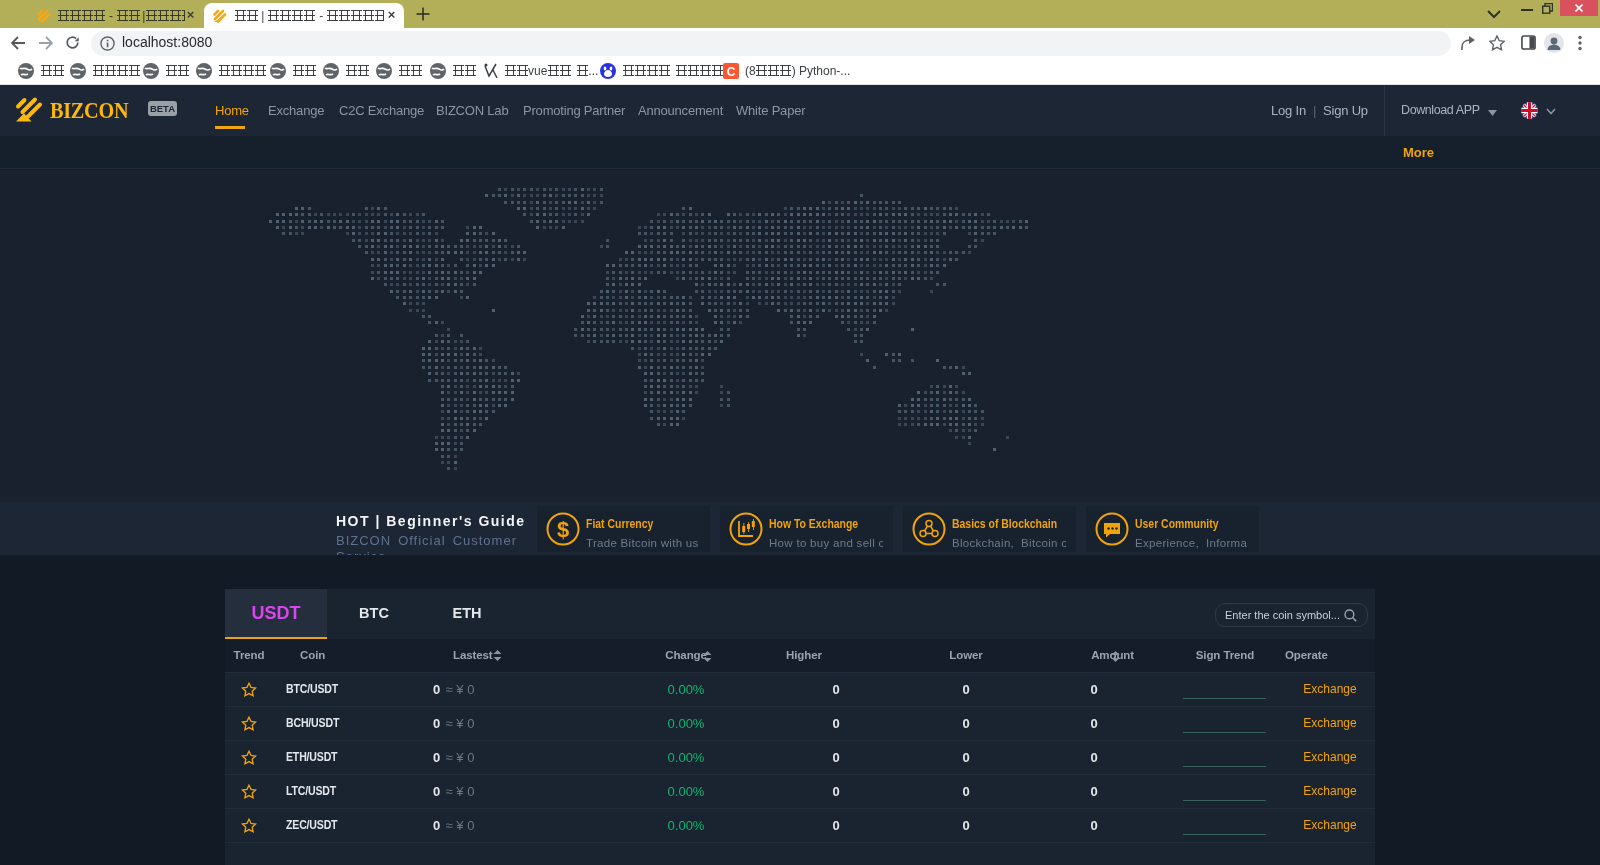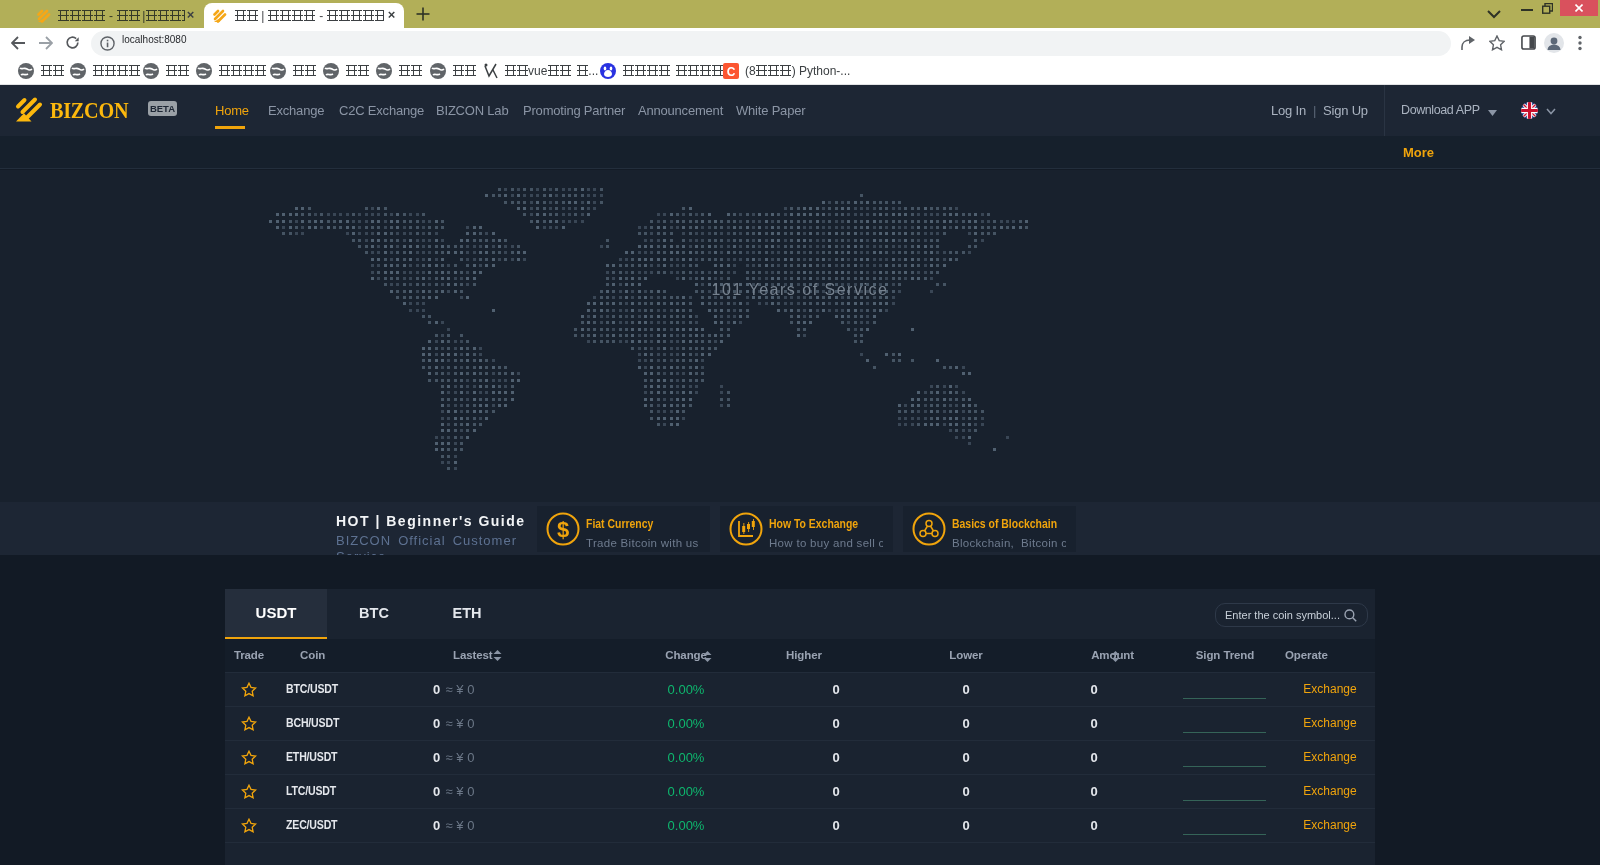--- a/index.html
+++ b/index.html
@@ -39,21 +39,21 @@
 #guide{position:absolute;left:0;top:502px;width:1600px;height:53px;background:#1d2634;overflow:hidden}
 #hot1{position:absolute;left:336px;top:11px;width:182px;color:#f2f4f6;font-size:14px;font-weight:bold;letter-spacing:1.5px;white-space:nowrap}
 #hot2{position:absolute;left:336px;top:31px;width:181px;color:#5d7191;font-size:13px;letter-spacing:1px;text-align:justify;line-height:16px}
 .gcard{position:absolute;top:4px;width:173px;height:46px;background:#18212e}
 .gico{position:absolute;left:9px;top:6px;width:34px;height:34px}
 .gt1{position:absolute;left:49px;top:11px;font-size:12px;font-weight:bold;color:#f0a40c;white-space:nowrap;transform:scaleX(0.87);transform-origin:0 0}
 .gt2{position:absolute;left:49px;top:31px;font-size:11.5px;color:#6e7b8e;letter-spacing:0.3px;white-space:nowrap;width:114px;overflow:hidden}
 #market{position:absolute;left:0;top:555px;width:1600px;height:310px;background:#121a25}
 #tbox{position:absolute;left:225px;top:34px;width:1150px;height:276px;background:#1a2330}
 #tabrow{position:absolute;left:0;top:0;width:1150px;height:50px;background:#1a2330}
-#atab{position:absolute;left:0;top:0;width:102px;height:50px;background:#252e3c;border-bottom:2px solid #f0a40c;color:#ffffff;font-size:15px;font-weight:bold;text-align:center;line-height:48px}
+#atab{position:absolute;left:0;top:0;width:102px;height:50px;background:#252e3c;border-bottom:2px solid #f0a40c;color:#d946ef;font-size:18px;font-weight:bold;text-align:center;line-height:48px}
 .tabn{position:absolute;top:0;width:102px;height:50px;color:#e4e7ec;font-size:14.5px;font-weight:bold;text-align:center;line-height:48px}
 #search{position:absolute;left:990px;top:14px;width:153px;height:24px;border:1px solid #2e3949;border-radius:10px;color:#c9d1da;font-size:11px;line-height:22px}
 #thead{position:absolute;left:0;top:50px;width:1150px;height:33px;background:#141d29;color:#9aa3b2;font-size:11.5px;font-weight:bold;letter-spacing:-0.1px;line-height:33px}
 .trow{position:absolute;left:0;width:1150px;height:34px;border-top:1px solid #222c3a;color:#e4e7ec;font-size:13px;line-height:33px}
 .col-star{position:absolute;left:16px;top:9px}
 .col-coin{position:absolute;left:61px;font-weight:bold;font-size:12px;letter-spacing:-0.2px;display:inline-block;transform:scaleX(0.88);transform-origin:0 0}
 .col-last{position:absolute;left:208px;font-weight:bold}
 .col-approx{position:absolute;left:217px;color:#6b7787;font-weight:normal}
 .col-chg{position:absolute;left:411px;width:100px;text-align:center;color:#0eb76e}
 .col-hi{position:absolute;left:561px;width:100px;text-align:center;font-weight:bold}
@@ -126,21 +126,21 @@
   <svg class="abs" style="left:65px;top:7px" width="15" height="15" viewBox="0 0 16 16">
         <path d="M13.7 8A5.7 5.7 0 1 1 11.9 3.85" fill="none" stroke="#55585c" stroke-width="1.8"></path>
         <path d="M14.6 2.5v4.2h-4.2z" fill="#55585c"></path>
       </svg>
   <div id="omni"></div>
   <svg class="abs" style="left:100px;top:8px" width="15" height="15" viewBox="0 0 16 16">
         <circle cx="8" cy="8" r="7" fill="none" stroke="#5f6368" stroke-width="1.5"></circle>
         <rect x="7.2" y="7" width="1.7" height="5" fill="#5f6368"></rect>
         <rect x="7.2" y="4" width="1.7" height="1.7" fill="#5f6368"></rect>
       </svg>
-  <div class="abs" style="left:122px;top:6px;font-size:10px;color:#27292d">localhost:8080</div>
+  <div class="abs" style="left:122px;top:6px;font-size:14px;color:#27292d">localhost:8080</div>
   <svg class="abs" style="left:1461px;top:8px" width="16" height="15" viewBox="0 0 16 15">
         <path d="M1 14v-3c0-4 3-7 8-7" fill="none" stroke="#5f6368" stroke-width="1.6"></path>
         <path d="M8 0l6 4-6 4z" fill="#5f6368"></path>
         <path d="M5 1h9v13" fill="none" stroke="#5f6368" stroke-width="0"></path>
       </svg>
   <svg class="abs" style="left:1489px;top:7px" width="16" height="16" viewBox="0 0 16 16">
         <path d="M8 1l2.2 4.6 5 .7-3.6 3.5.9 5L8 12.4l-4.5 2.4.9-5L.8 6.3l5-.7z" fill="none" stroke="#5f6368" stroke-width="1.4"></path>
       </svg>
   <svg class="abs" style="left:1521px;top:7px" width="15" height="15" viewBox="0 0 16 16">
         <rect x="1" y="1" width="14" height="14" rx="2" fill="none" stroke="#45484c" stroke-width="1.7"></rect>
@@ -257,21 +257,20 @@
 <div id="morebar">
   <div class="abs" style="left:1403px;top:9px;font-size:13px;font-weight:bold;color:#f0a40c">More</div>
 </div>
 
 <div id="hero">
   <svg class="abs" style="left:0;top:-170px" width="1600" height="865" viewBox="0 0 1600 865">
         <path fill="#7d92a6" opacity="0.33" d="M504 188h3v3h-3zM517 188h3v3h-3zM536 188h3v3h-3zM549 188h3v3h-3zM562 188h3v3h-3zM568 188h3v3h-3zM587 188h3v3h-3zM593 188h3v3h-3zM511 194h3v3h-3zM523 194h3v3h-3zM530 194h3v3h-3zM536 194h3v3h-3zM555 194h3v3h-3zM587 194h3v3h-3zM593 194h3v3h-3zM600 194h3v3h-3zM530 201h3v3h-3zM549 201h3v3h-3zM581 201h3v3h-3zM593 201h3v3h-3zM828 201h3v3h-3zM841 201h3v3h-3zM371 207h3v3h-3zM530 207h3v3h-3zM549 207h3v3h-3zM562 207h3v3h-3zM568 207h3v3h-3zM574 207h3v3h-3zM587 207h3v3h-3zM593 207h3v3h-3zM784 207h3v3h-3zM822 207h3v3h-3zM854 207h3v3h-3zM860 207h3v3h-3zM866 207h3v3h-3zM873 207h3v3h-3zM892 207h3v3h-3zM898 207h3v3h-3zM955 207h3v3h-3zM314 213h3v3h-3zM327 213h3v3h-3zM333 213h3v3h-3zM339 213h3v3h-3zM346 213h3v3h-3zM358 213h3v3h-3zM365 213h3v3h-3zM371 213h3v3h-3zM377 213h3v3h-3zM390 213h3v3h-3zM409 213h3v3h-3zM416 213h3v3h-3zM530 213h3v3h-3zM562 213h3v3h-3zM568 213h3v3h-3zM581 213h3v3h-3zM657 213h3v3h-3zM663 213h3v3h-3zM682 213h3v3h-3zM695 213h3v3h-3zM739 213h3v3h-3zM752 213h3v3h-3zM784 213h3v3h-3zM828 213h3v3h-3zM847 213h3v3h-3zM854 213h3v3h-3zM860 213h3v3h-3zM866 213h3v3h-3zM917 213h3v3h-3zM924 213h3v3h-3zM930 213h3v3h-3zM936 213h3v3h-3zM981 213h3v3h-3zM295 220h3v3h-3zM352 220h3v3h-3zM358 220h3v3h-3zM365 220h3v3h-3zM384 220h3v3h-3zM422 220h3v3h-3zM428 220h3v3h-3zM562 220h3v3h-3zM568 220h3v3h-3zM574 220h3v3h-3zM581 220h3v3h-3zM657 220h3v3h-3zM670 220h3v3h-3zM739 220h3v3h-3zM752 220h3v3h-3zM758 220h3v3h-3zM771 220h3v3h-3zM822 220h3v3h-3zM835 220h3v3h-3zM841 220h3v3h-3zM955 220h3v3h-3zM981 220h3v3h-3zM987 220h3v3h-3zM1000 220h3v3h-3zM1006 220h3v3h-3zM1012 220h3v3h-3zM282 226h3v3h-3zM301 226h3v3h-3zM320 226h3v3h-3zM358 226h3v3h-3zM384 226h3v3h-3zM403 226h3v3h-3zM422 226h3v3h-3zM466 226h3v3h-3zM543 226h3v3h-3zM549 226h3v3h-3zM555 226h3v3h-3zM638 226h3v3h-3zM644 226h3v3h-3zM670 226h3v3h-3zM676 226h3v3h-3zM701 226h3v3h-3zM708 226h3v3h-3zM727 226h3v3h-3zM752 226h3v3h-3zM765 226h3v3h-3zM803 226h3v3h-3zM809 226h3v3h-3zM822 226h3v3h-3zM828 226h3v3h-3zM835 226h3v3h-3zM841 226h3v3h-3zM847 226h3v3h-3zM873 226h3v3h-3zM885 226h3v3h-3zM898 226h3v3h-3zM904 226h3v3h-3zM911 226h3v3h-3zM930 226h3v3h-3zM949 226h3v3h-3zM295 232h3v3h-3zM301 232h3v3h-3zM346 232h3v3h-3zM358 232h3v3h-3zM365 232h3v3h-3zM371 232h3v3h-3zM396 232h3v3h-3zM403 232h3v3h-3zM409 232h3v3h-3zM422 232h3v3h-3zM435 232h3v3h-3zM485 232h3v3h-3zM650 232h3v3h-3zM682 232h3v3h-3zM695 232h3v3h-3zM701 232h3v3h-3zM708 232h3v3h-3zM720 232h3v3h-3zM727 232h3v3h-3zM739 232h3v3h-3zM803 232h3v3h-3zM822 232h3v3h-3zM860 232h3v3h-3zM924 232h3v3h-3zM930 232h3v3h-3zM936 232h3v3h-3zM968 232h3v3h-3zM365 239h3v3h-3zM403 239h3v3h-3zM416 239h3v3h-3zM422 239h3v3h-3zM428 239h3v3h-3zM441 239h3v3h-3zM644 239h3v3h-3zM650 239h3v3h-3zM657 239h3v3h-3zM689 239h3v3h-3zM695 239h3v3h-3zM701 239h3v3h-3zM727 239h3v3h-3zM752 239h3v3h-3zM765 239h3v3h-3zM784 239h3v3h-3zM816 239h3v3h-3zM822 239h3v3h-3zM835 239h3v3h-3zM847 239h3v3h-3zM866 239h3v3h-3zM898 239h3v3h-3zM917 239h3v3h-3zM924 239h3v3h-3zM981 239h3v3h-3zM377 245h3v3h-3zM396 245h3v3h-3zM422 245h3v3h-3zM466 245h3v3h-3zM473 245h3v3h-3zM479 245h3v3h-3zM492 245h3v3h-3zM504 245h3v3h-3zM511 245h3v3h-3zM600 245h3v3h-3zM689 245h3v3h-3zM720 245h3v3h-3zM727 245h3v3h-3zM739 245h3v3h-3zM758 245h3v3h-3zM777 245h3v3h-3zM809 245h3v3h-3zM816 245h3v3h-3zM822 245h3v3h-3zM841 245h3v3h-3zM866 245h3v3h-3zM873 245h3v3h-3zM879 245h3v3h-3zM892 245h3v3h-3zM898 245h3v3h-3zM904 245h3v3h-3zM371 251h3v3h-3zM377 251h3v3h-3zM390 251h3v3h-3zM416 251h3v3h-3zM422 251h3v3h-3zM428 251h3v3h-3zM466 251h3v3h-3zM473 251h3v3h-3zM504 251h3v3h-3zM638 251h3v3h-3zM644 251h3v3h-3zM650 251h3v3h-3zM708 251h3v3h-3zM720 251h3v3h-3zM746 251h3v3h-3zM752 251h3v3h-3zM771 251h3v3h-3zM777 251h3v3h-3zM803 251h3v3h-3zM816 251h3v3h-3zM860 251h3v3h-3zM866 251h3v3h-3zM892 251h3v3h-3zM917 251h3v3h-3zM936 251h3v3h-3zM943 251h3v3h-3zM968 251h3v3h-3zM390 258h3v3h-3zM416 258h3v3h-3zM422 258h3v3h-3zM435 258h3v3h-3zM466 258h3v3h-3zM473 258h3v3h-3zM498 258h3v3h-3zM511 258h3v3h-3zM523 258h3v3h-3zM619 258h3v3h-3zM625 258h3v3h-3zM676 258h3v3h-3zM695 258h3v3h-3zM727 258h3v3h-3zM733 258h3v3h-3zM739 258h3v3h-3zM758 258h3v3h-3zM771 258h3v3h-3zM803 258h3v3h-3zM828 258h3v3h-3zM847 258h3v3h-3zM873 258h3v3h-3zM879 258h3v3h-3zM885 258h3v3h-3zM898 258h3v3h-3zM924 258h3v3h-3zM943 258h3v3h-3zM371 264h3v3h-3zM377 264h3v3h-3zM409 264h3v3h-3zM416 264h3v3h-3zM447 264h3v3h-3zM479 264h3v3h-3zM650 264h3v3h-3zM657 264h3v3h-3zM670 264h3v3h-3zM676 264h3v3h-3zM682 264h3v3h-3zM733 264h3v3h-3zM746 264h3v3h-3zM752 264h3v3h-3zM777 264h3v3h-3zM822 264h3v3h-3zM835 264h3v3h-3zM860 264h3v3h-3zM866 264h3v3h-3zM873 264h3v3h-3zM879 264h3v3h-3zM924 264h3v3h-3zM371 271h3v3h-3zM403 271h3v3h-3zM409 271h3v3h-3zM416 271h3v3h-3zM422 271h3v3h-3zM466 271h3v3h-3zM606 271h3v3h-3zM625 271h3v3h-3zM638 271h3v3h-3zM644 271h3v3h-3zM650 271h3v3h-3zM670 271h3v3h-3zM676 271h3v3h-3zM695 271h3v3h-3zM708 271h3v3h-3zM727 271h3v3h-3zM733 271h3v3h-3zM765 271h3v3h-3zM771 271h3v3h-3zM790 271h3v3h-3zM854 271h3v3h-3zM866 271h3v3h-3zM873 271h3v3h-3zM917 271h3v3h-3zM924 271h3v3h-3zM377 277h3v3h-3zM403 277h3v3h-3zM409 277h3v3h-3zM428 277h3v3h-3zM454 277h3v3h-3zM460 277h3v3h-3zM612 277h3v3h-3zM676 277h3v3h-3zM689 277h3v3h-3zM714 277h3v3h-3zM720 277h3v3h-3zM758 277h3v3h-3zM765 277h3v3h-3zM784 277h3v3h-3zM803 277h3v3h-3zM816 277h3v3h-3zM885 277h3v3h-3zM904 277h3v3h-3zM930 277h3v3h-3zM390 283h3v3h-3zM396 283h3v3h-3zM409 283h3v3h-3zM428 283h3v3h-3zM441 283h3v3h-3zM466 283h3v3h-3zM619 283h3v3h-3zM701 283h3v3h-3zM733 283h3v3h-3zM752 283h3v3h-3zM771 283h3v3h-3zM784 283h3v3h-3zM797 283h3v3h-3zM816 283h3v3h-3zM822 283h3v3h-3zM841 283h3v3h-3zM847 283h3v3h-3zM854 283h3v3h-3zM879 283h3v3h-3zM892 283h3v3h-3zM416 290h3v3h-3zM447 290h3v3h-3zM619 290h3v3h-3zM631 290h3v3h-3zM644 290h3v3h-3zM708 290h3v3h-3zM714 290h3v3h-3zM720 290h3v3h-3zM752 290h3v3h-3zM758 290h3v3h-3zM771 290h3v3h-3zM777 290h3v3h-3zM790 290h3v3h-3zM803 290h3v3h-3zM822 290h3v3h-3zM841 290h3v3h-3zM854 290h3v3h-3zM860 290h3v3h-3zM866 290h3v3h-3zM898 290h3v3h-3zM930 290h3v3h-3zM460 296h3v3h-3zM593 296h3v3h-3zM612 296h3v3h-3zM619 296h3v3h-3zM631 296h3v3h-3zM650 296h3v3h-3zM657 296h3v3h-3zM689 296h3v3h-3zM714 296h3v3h-3zM746 296h3v3h-3zM784 296h3v3h-3zM790 296h3v3h-3zM797 296h3v3h-3zM803 296h3v3h-3zM841 296h3v3h-3zM873 296h3v3h-3zM892 296h3v3h-3zM409 302h3v3h-3zM416 302h3v3h-3zM422 302h3v3h-3zM625 302h3v3h-3zM720 302h3v3h-3zM733 302h3v3h-3zM746 302h3v3h-3zM758 302h3v3h-3zM765 302h3v3h-3zM784 302h3v3h-3zM790 302h3v3h-3zM797 302h3v3h-3zM828 302h3v3h-3zM866 302h3v3h-3zM892 302h3v3h-3zM409 309h3v3h-3zM416 309h3v3h-3zM422 309h3v3h-3zM612 309h3v3h-3zM619 309h3v3h-3zM625 309h3v3h-3zM638 309h3v3h-3zM657 309h3v3h-3zM663 309h3v3h-3zM670 309h3v3h-3zM733 309h3v3h-3zM803 309h3v3h-3zM816 309h3v3h-3zM828 309h3v3h-3zM835 309h3v3h-3zM841 309h3v3h-3zM860 309h3v3h-3zM885 309h3v3h-3zM587 315h3v3h-3zM600 315h3v3h-3zM606 315h3v3h-3zM625 315h3v3h-3zM638 315h3v3h-3zM695 315h3v3h-3zM720 315h3v3h-3zM727 315h3v3h-3zM733 315h3v3h-3zM803 315h3v3h-3zM866 315h3v3h-3zM441 321h3v3h-3zM600 321h3v3h-3zM619 321h3v3h-3zM625 321h3v3h-3zM650 321h3v3h-3zM657 321h3v3h-3zM663 321h3v3h-3zM682 321h3v3h-3zM695 321h3v3h-3zM727 321h3v3h-3zM739 321h3v3h-3zM847 321h3v3h-3zM860 321h3v3h-3zM866 321h3v3h-3zM447 328h3v3h-3zM612 328h3v3h-3zM670 328h3v3h-3zM854 328h3v3h-3zM441 334h3v3h-3zM600 334h3v3h-3zM638 334h3v3h-3zM650 334h3v3h-3zM676 334h3v3h-3zM803 334h3v3h-3zM435 340h3v3h-3zM454 340h3v3h-3zM460 340h3v3h-3zM587 340h3v3h-3zM619 340h3v3h-3zM625 340h3v3h-3zM650 340h3v3h-3zM670 340h3v3h-3zM676 340h3v3h-3zM714 340h3v3h-3zM441 347h3v3h-3zM454 347h3v3h-3zM479 347h3v3h-3zM638 347h3v3h-3zM650 347h3v3h-3zM657 347h3v3h-3zM670 347h3v3h-3zM676 347h3v3h-3zM435 353h3v3h-3zM460 353h3v3h-3zM479 353h3v3h-3zM638 353h3v3h-3zM657 353h3v3h-3zM663 353h3v3h-3zM670 353h3v3h-3zM676 353h3v3h-3zM695 353h3v3h-3zM860 353h3v3h-3zM447 359h3v3h-3zM492 359h3v3h-3zM638 359h3v3h-3zM644 359h3v3h-3zM657 359h3v3h-3zM670 359h3v3h-3zM701 359h3v3h-3zM441 366h3v3h-3zM460 366h3v3h-3zM644 366h3v3h-3zM701 366h3v3h-3zM962 366h3v3h-3zM447 372h3v3h-3zM492 372h3v3h-3zM517 372h3v3h-3zM663 372h3v3h-3zM676 372h3v3h-3zM682 372h3v3h-3zM466 379h3v3h-3zM492 379h3v3h-3zM498 379h3v3h-3zM504 379h3v3h-3zM676 379h3v3h-3zM454 385h3v3h-3zM466 385h3v3h-3zM473 385h3v3h-3zM504 385h3v3h-3zM676 385h3v3h-3zM689 385h3v3h-3zM695 385h3v3h-3zM720 385h3v3h-3zM930 385h3v3h-3zM943 385h3v3h-3zM955 385h3v3h-3zM447 391h3v3h-3zM454 391h3v3h-3zM466 391h3v3h-3zM479 391h3v3h-3zM485 391h3v3h-3zM644 391h3v3h-3zM676 391h3v3h-3zM695 391h3v3h-3zM720 391h3v3h-3zM924 391h3v3h-3zM943 391h3v3h-3zM962 391h3v3h-3zM466 398h3v3h-3zM663 398h3v3h-3zM670 398h3v3h-3zM447 404h3v3h-3zM454 404h3v3h-3zM460 404h3v3h-3zM492 404h3v3h-3zM657 404h3v3h-3zM720 404h3v3h-3zM904 404h3v3h-3zM924 404h3v3h-3zM949 404h3v3h-3zM955 404h3v3h-3zM441 410h3v3h-3zM460 410h3v3h-3zM657 410h3v3h-3zM663 410h3v3h-3zM670 410h3v3h-3zM917 410h3v3h-3zM924 410h3v3h-3zM943 410h3v3h-3zM962 410h3v3h-3zM441 417h3v3h-3zM447 417h3v3h-3zM479 417h3v3h-3zM682 417h3v3h-3zM898 417h3v3h-3zM904 417h3v3h-3zM911 417h3v3h-3zM917 417h3v3h-3zM924 417h3v3h-3zM962 417h3v3h-3zM981 417h3v3h-3zM447 423h3v3h-3zM663 423h3v3h-3zM898 423h3v3h-3zM904 423h3v3h-3zM911 423h3v3h-3zM943 423h3v3h-3zM974 423h3v3h-3zM981 423h3v3h-3zM460 429h3v3h-3zM949 429h3v3h-3zM962 429h3v3h-3zM968 429h3v3h-3zM435 436h3v3h-3zM441 436h3v3h-3zM447 436h3v3h-3zM460 436h3v3h-3zM955 436h3v3h-3zM962 436h3v3h-3zM1006 436h3v3h-3zM454 442h3v3h-3zM968 442h3v3h-3zM454 455h3v3h-3zM441 461h3v3h-3zM447 461h3v3h-3zM454 467h3v3h-3z"></path>
         <path fill="#7d92a6" opacity="0.45" d="M498 188h3v3h-3zM511 188h3v3h-3zM523 188h3v3h-3zM530 188h3v3h-3zM543 188h3v3h-3zM555 188h3v3h-3zM574 188h3v3h-3zM600 188h3v3h-3zM492 194h3v3h-3zM498 194h3v3h-3zM543 194h3v3h-3zM562 194h3v3h-3zM568 194h3v3h-3zM574 194h3v3h-3zM581 194h3v3h-3zM860 194h3v3h-3zM504 201h3v3h-3zM511 201h3v3h-3zM517 201h3v3h-3zM523 201h3v3h-3zM543 201h3v3h-3zM555 201h3v3h-3zM562 201h3v3h-3zM600 201h3v3h-3zM835 201h3v3h-3zM847 201h3v3h-3zM860 201h3v3h-3zM873 201h3v3h-3zM879 201h3v3h-3zM885 201h3v3h-3zM892 201h3v3h-3zM898 201h3v3h-3zM308 207h3v3h-3zM365 207h3v3h-3zM384 207h3v3h-3zM536 207h3v3h-3zM543 207h3v3h-3zM555 207h3v3h-3zM682 207h3v3h-3zM790 207h3v3h-3zM797 207h3v3h-3zM828 207h3v3h-3zM835 207h3v3h-3zM879 207h3v3h-3zM885 207h3v3h-3zM904 207h3v3h-3zM911 207h3v3h-3zM917 207h3v3h-3zM930 207h3v3h-3zM936 207h3v3h-3zM943 207h3v3h-3zM949 207h3v3h-3zM301 213h3v3h-3zM308 213h3v3h-3zM320 213h3v3h-3zM352 213h3v3h-3zM384 213h3v3h-3zM403 213h3v3h-3zM422 213h3v3h-3zM523 213h3v3h-3zM549 213h3v3h-3zM555 213h3v3h-3zM574 213h3v3h-3zM676 213h3v3h-3zM689 213h3v3h-3zM701 213h3v3h-3zM733 213h3v3h-3zM746 213h3v3h-3zM765 213h3v3h-3zM777 213h3v3h-3zM835 213h3v3h-3zM841 213h3v3h-3zM873 213h3v3h-3zM885 213h3v3h-3zM911 213h3v3h-3zM943 213h3v3h-3zM962 213h3v3h-3zM968 213h3v3h-3zM987 213h3v3h-3zM289 220h3v3h-3zM308 220h3v3h-3zM327 220h3v3h-3zM333 220h3v3h-3zM403 220h3v3h-3zM409 220h3v3h-3zM416 220h3v3h-3zM441 220h3v3h-3zM530 220h3v3h-3zM543 220h3v3h-3zM650 220h3v3h-3zM663 220h3v3h-3zM682 220h3v3h-3zM689 220h3v3h-3zM695 220h3v3h-3zM708 220h3v3h-3zM720 220h3v3h-3zM727 220h3v3h-3zM733 220h3v3h-3zM746 220h3v3h-3zM777 220h3v3h-3zM790 220h3v3h-3zM797 220h3v3h-3zM803 220h3v3h-3zM809 220h3v3h-3zM828 220h3v3h-3zM854 220h3v3h-3zM860 220h3v3h-3zM879 220h3v3h-3zM885 220h3v3h-3zM892 220h3v3h-3zM898 220h3v3h-3zM904 220h3v3h-3zM911 220h3v3h-3zM917 220h3v3h-3zM924 220h3v3h-3zM936 220h3v3h-3zM962 220h3v3h-3zM993 220h3v3h-3zM1019 220h3v3h-3zM295 226h3v3h-3zM333 226h3v3h-3zM339 226h3v3h-3zM365 226h3v3h-3zM371 226h3v3h-3zM377 226h3v3h-3zM390 226h3v3h-3zM409 226h3v3h-3zM416 226h3v3h-3zM428 226h3v3h-3zM435 226h3v3h-3zM441 226h3v3h-3zM650 226h3v3h-3zM689 226h3v3h-3zM714 226h3v3h-3zM720 226h3v3h-3zM739 226h3v3h-3zM777 226h3v3h-3zM784 226h3v3h-3zM790 226h3v3h-3zM816 226h3v3h-3zM854 226h3v3h-3zM860 226h3v3h-3zM879 226h3v3h-3zM892 226h3v3h-3zM924 226h3v3h-3zM936 226h3v3h-3zM962 226h3v3h-3zM968 226h3v3h-3zM981 226h3v3h-3zM987 226h3v3h-3zM993 226h3v3h-3zM1006 226h3v3h-3zM1025 226h3v3h-3zM282 232h3v3h-3zM289 232h3v3h-3zM390 232h3v3h-3zM416 232h3v3h-3zM428 232h3v3h-3zM479 232h3v3h-3zM638 232h3v3h-3zM644 232h3v3h-3zM657 232h3v3h-3zM663 232h3v3h-3zM670 232h3v3h-3zM689 232h3v3h-3zM714 232h3v3h-3zM733 232h3v3h-3zM746 232h3v3h-3zM752 232h3v3h-3zM765 232h3v3h-3zM784 232h3v3h-3zM790 232h3v3h-3zM816 232h3v3h-3zM841 232h3v3h-3zM866 232h3v3h-3zM873 232h3v3h-3zM898 232h3v3h-3zM911 232h3v3h-3zM917 232h3v3h-3zM943 232h3v3h-3zM981 232h3v3h-3zM987 232h3v3h-3zM993 232h3v3h-3zM352 239h3v3h-3zM358 239h3v3h-3zM384 239h3v3h-3zM390 239h3v3h-3zM396 239h3v3h-3zM473 239h3v3h-3zM479 239h3v3h-3zM485 239h3v3h-3zM492 239h3v3h-3zM504 239h3v3h-3zM606 239h3v3h-3zM670 239h3v3h-3zM682 239h3v3h-3zM708 239h3v3h-3zM714 239h3v3h-3zM720 239h3v3h-3zM733 239h3v3h-3zM739 239h3v3h-3zM746 239h3v3h-3zM790 239h3v3h-3zM809 239h3v3h-3zM841 239h3v3h-3zM854 239h3v3h-3zM879 239h3v3h-3zM911 239h3v3h-3zM930 239h3v3h-3zM936 239h3v3h-3zM974 239h3v3h-3zM358 245h3v3h-3zM365 245h3v3h-3zM428 245h3v3h-3zM435 245h3v3h-3zM447 245h3v3h-3zM454 245h3v3h-3zM460 245h3v3h-3zM517 245h3v3h-3zM606 245h3v3h-3zM657 245h3v3h-3zM676 245h3v3h-3zM701 245h3v3h-3zM714 245h3v3h-3zM746 245h3v3h-3zM752 245h3v3h-3zM784 245h3v3h-3zM790 245h3v3h-3zM797 245h3v3h-3zM803 245h3v3h-3zM835 245h3v3h-3zM860 245h3v3h-3zM885 245h3v3h-3zM911 245h3v3h-3zM930 245h3v3h-3zM936 245h3v3h-3zM968 245h3v3h-3zM974 245h3v3h-3zM365 251h3v3h-3zM396 251h3v3h-3zM403 251h3v3h-3zM435 251h3v3h-3zM441 251h3v3h-3zM492 251h3v3h-3zM498 251h3v3h-3zM511 251h3v3h-3zM657 251h3v3h-3zM663 251h3v3h-3zM682 251h3v3h-3zM695 251h3v3h-3zM701 251h3v3h-3zM733 251h3v3h-3zM739 251h3v3h-3zM758 251h3v3h-3zM765 251h3v3h-3zM784 251h3v3h-3zM790 251h3v3h-3zM797 251h3v3h-3zM809 251h3v3h-3zM822 251h3v3h-3zM828 251h3v3h-3zM841 251h3v3h-3zM854 251h3v3h-3zM885 251h3v3h-3zM898 251h3v3h-3zM904 251h3v3h-3zM911 251h3v3h-3zM924 251h3v3h-3zM949 251h3v3h-3zM955 251h3v3h-3zM962 251h3v3h-3zM384 258h3v3h-3zM403 258h3v3h-3zM460 258h3v3h-3zM479 258h3v3h-3zM485 258h3v3h-3zM504 258h3v3h-3zM631 258h3v3h-3zM670 258h3v3h-3zM701 258h3v3h-3zM708 258h3v3h-3zM714 258h3v3h-3zM720 258h3v3h-3zM746 258h3v3h-3zM777 258h3v3h-3zM797 258h3v3h-3zM809 258h3v3h-3zM816 258h3v3h-3zM835 258h3v3h-3zM854 258h3v3h-3zM917 258h3v3h-3zM936 258h3v3h-3zM955 258h3v3h-3zM396 264h3v3h-3zM422 264h3v3h-3zM441 264h3v3h-3zM454 264h3v3h-3zM466 264h3v3h-3zM619 264h3v3h-3zM625 264h3v3h-3zM631 264h3v3h-3zM638 264h3v3h-3zM689 264h3v3h-3zM695 264h3v3h-3zM758 264h3v3h-3zM771 264h3v3h-3zM784 264h3v3h-3zM790 264h3v3h-3zM797 264h3v3h-3zM816 264h3v3h-3zM841 264h3v3h-3zM847 264h3v3h-3zM892 264h3v3h-3zM898 264h3v3h-3zM904 264h3v3h-3zM917 264h3v3h-3zM936 264h3v3h-3zM377 271h3v3h-3zM435 271h3v3h-3zM447 271h3v3h-3zM460 271h3v3h-3zM612 271h3v3h-3zM619 271h3v3h-3zM631 271h3v3h-3zM657 271h3v3h-3zM663 271h3v3h-3zM682 271h3v3h-3zM689 271h3v3h-3zM701 271h3v3h-3zM720 271h3v3h-3zM746 271h3v3h-3zM752 271h3v3h-3zM758 271h3v3h-3zM777 271h3v3h-3zM784 271h3v3h-3zM797 271h3v3h-3zM809 271h3v3h-3zM816 271h3v3h-3zM822 271h3v3h-3zM828 271h3v3h-3zM847 271h3v3h-3zM885 271h3v3h-3zM898 271h3v3h-3zM911 271h3v3h-3zM930 271h3v3h-3zM936 271h3v3h-3zM384 277h3v3h-3zM390 277h3v3h-3zM396 277h3v3h-3zM416 277h3v3h-3zM435 277h3v3h-3zM606 277h3v3h-3zM625 277h3v3h-3zM638 277h3v3h-3zM695 277h3v3h-3zM727 277h3v3h-3zM746 277h3v3h-3zM752 277h3v3h-3zM790 277h3v3h-3zM822 277h3v3h-3zM828 277h3v3h-3zM835 277h3v3h-3zM841 277h3v3h-3zM847 277h3v3h-3zM854 277h3v3h-3zM860 277h3v3h-3zM866 277h3v3h-3zM873 277h3v3h-3zM879 277h3v3h-3zM892 277h3v3h-3zM898 277h3v3h-3zM924 277h3v3h-3zM384 283h3v3h-3zM403 283h3v3h-3zM416 283h3v3h-3zM422 283h3v3h-3zM435 283h3v3h-3zM460 283h3v3h-3zM473 283h3v3h-3zM606 283h3v3h-3zM714 283h3v3h-3zM758 283h3v3h-3zM803 283h3v3h-3zM828 283h3v3h-3zM835 283h3v3h-3zM866 283h3v3h-3zM898 283h3v3h-3zM936 283h3v3h-3zM943 283h3v3h-3zM396 290h3v3h-3zM403 290h3v3h-3zM428 290h3v3h-3zM435 290h3v3h-3zM460 290h3v3h-3zM600 290h3v3h-3zM612 290h3v3h-3zM650 290h3v3h-3zM663 290h3v3h-3zM695 290h3v3h-3zM701 290h3v3h-3zM727 290h3v3h-3zM733 290h3v3h-3zM739 290h3v3h-3zM765 290h3v3h-3zM784 290h3v3h-3zM797 290h3v3h-3zM809 290h3v3h-3zM816 290h3v3h-3zM828 290h3v3h-3zM835 290h3v3h-3zM873 290h3v3h-3zM892 290h3v3h-3zM396 296h3v3h-3zM403 296h3v3h-3zM409 296h3v3h-3zM416 296h3v3h-3zM422 296h3v3h-3zM600 296h3v3h-3zM606 296h3v3h-3zM638 296h3v3h-3zM663 296h3v3h-3zM670 296h3v3h-3zM676 296h3v3h-3zM701 296h3v3h-3zM708 296h3v3h-3zM765 296h3v3h-3zM777 296h3v3h-3zM809 296h3v3h-3zM822 296h3v3h-3zM847 296h3v3h-3zM854 296h3v3h-3zM866 296h3v3h-3zM879 296h3v3h-3zM606 302h3v3h-3zM619 302h3v3h-3zM638 302h3v3h-3zM644 302h3v3h-3zM650 302h3v3h-3zM663 302h3v3h-3zM676 302h3v3h-3zM689 302h3v3h-3zM708 302h3v3h-3zM714 302h3v3h-3zM727 302h3v3h-3zM777 302h3v3h-3zM803 302h3v3h-3zM809 302h3v3h-3zM816 302h3v3h-3zM835 302h3v3h-3zM841 302h3v3h-3zM593 309h3v3h-3zM606 309h3v3h-3zM644 309h3v3h-3zM650 309h3v3h-3zM682 309h3v3h-3zM689 309h3v3h-3zM714 309h3v3h-3zM727 309h3v3h-3zM739 309h3v3h-3zM746 309h3v3h-3zM784 309h3v3h-3zM797 309h3v3h-3zM866 309h3v3h-3zM873 309h3v3h-3zM422 315h3v3h-3zM428 315h3v3h-3zM612 315h3v3h-3zM619 315h3v3h-3zM631 315h3v3h-3zM650 315h3v3h-3zM663 315h3v3h-3zM670 315h3v3h-3zM676 315h3v3h-3zM682 315h3v3h-3zM746 315h3v3h-3zM790 315h3v3h-3zM809 315h3v3h-3zM816 315h3v3h-3zM847 315h3v3h-3zM854 315h3v3h-3zM860 315h3v3h-3zM428 321h3v3h-3zM581 321h3v3h-3zM593 321h3v3h-3zM606 321h3v3h-3zM631 321h3v3h-3zM670 321h3v3h-3zM676 321h3v3h-3zM689 321h3v3h-3zM790 321h3v3h-3zM841 321h3v3h-3zM854 321h3v3h-3zM873 321h3v3h-3zM574 328h3v3h-3zM587 328h3v3h-3zM593 328h3v3h-3zM600 328h3v3h-3zM606 328h3v3h-3zM619 328h3v3h-3zM625 328h3v3h-3zM644 328h3v3h-3zM650 328h3v3h-3zM663 328h3v3h-3zM720 328h3v3h-3zM727 328h3v3h-3zM797 328h3v3h-3zM803 328h3v3h-3zM847 328h3v3h-3zM860 328h3v3h-3zM435 334h3v3h-3zM447 334h3v3h-3zM460 334h3v3h-3zM574 334h3v3h-3zM581 334h3v3h-3zM587 334h3v3h-3zM606 334h3v3h-3zM619 334h3v3h-3zM625 334h3v3h-3zM644 334h3v3h-3zM670 334h3v3h-3zM682 334h3v3h-3zM689 334h3v3h-3zM701 334h3v3h-3zM708 334h3v3h-3zM720 334h3v3h-3zM727 334h3v3h-3zM854 334h3v3h-3zM860 334h3v3h-3zM447 340h3v3h-3zM466 340h3v3h-3zM593 340h3v3h-3zM600 340h3v3h-3zM606 340h3v3h-3zM612 340h3v3h-3zM644 340h3v3h-3zM663 340h3v3h-3zM695 340h3v3h-3zM701 340h3v3h-3zM708 340h3v3h-3zM854 340h3v3h-3zM860 340h3v3h-3zM435 347h3v3h-3zM447 347h3v3h-3zM466 347h3v3h-3zM631 347h3v3h-3zM644 347h3v3h-3zM682 347h3v3h-3zM689 347h3v3h-3zM695 347h3v3h-3zM701 347h3v3h-3zM708 347h3v3h-3zM714 347h3v3h-3zM473 353h3v3h-3zM650 353h3v3h-3zM689 353h3v3h-3zM892 353h3v3h-3zM422 359h3v3h-3zM454 359h3v3h-3zM460 359h3v3h-3zM473 359h3v3h-3zM485 359h3v3h-3zM650 359h3v3h-3zM663 359h3v3h-3zM676 359h3v3h-3zM682 359h3v3h-3zM689 359h3v3h-3zM892 359h3v3h-3zM898 359h3v3h-3zM911 359h3v3h-3zM422 366h3v3h-3zM428 366h3v3h-3zM447 366h3v3h-3zM454 366h3v3h-3zM466 366h3v3h-3zM473 366h3v3h-3zM485 366h3v3h-3zM498 366h3v3h-3zM504 366h3v3h-3zM657 366h3v3h-3zM663 366h3v3h-3zM676 366h3v3h-3zM682 366h3v3h-3zM689 366h3v3h-3zM873 366h3v3h-3zM943 366h3v3h-3zM949 366h3v3h-3zM435 372h3v3h-3zM441 372h3v3h-3zM454 372h3v3h-3zM466 372h3v3h-3zM479 372h3v3h-3zM485 372h3v3h-3zM498 372h3v3h-3zM504 372h3v3h-3zM657 372h3v3h-3zM670 372h3v3h-3zM695 372h3v3h-3zM701 372h3v3h-3zM428 379h3v3h-3zM435 379h3v3h-3zM441 379h3v3h-3zM447 379h3v3h-3zM454 379h3v3h-3zM460 379h3v3h-3zM473 379h3v3h-3zM479 379h3v3h-3zM644 379h3v3h-3zM650 379h3v3h-3zM670 379h3v3h-3zM682 379h3v3h-3zM689 379h3v3h-3zM695 379h3v3h-3zM701 379h3v3h-3zM441 385h3v3h-3zM460 385h3v3h-3zM485 385h3v3h-3zM498 385h3v3h-3zM511 385h3v3h-3zM644 385h3v3h-3zM663 385h3v3h-3zM670 385h3v3h-3zM682 385h3v3h-3zM936 385h3v3h-3zM650 391h3v3h-3zM663 391h3v3h-3zM727 391h3v3h-3zM930 391h3v3h-3zM955 391h3v3h-3zM441 398h3v3h-3zM447 398h3v3h-3zM454 398h3v3h-3zM460 398h3v3h-3zM479 398h3v3h-3zM485 398h3v3h-3zM492 398h3v3h-3zM498 398h3v3h-3zM504 398h3v3h-3zM657 398h3v3h-3zM720 398h3v3h-3zM727 398h3v3h-3zM924 398h3v3h-3zM930 398h3v3h-3zM936 398h3v3h-3zM949 398h3v3h-3zM955 398h3v3h-3zM962 398h3v3h-3zM466 404h3v3h-3zM473 404h3v3h-3zM650 404h3v3h-3zM676 404h3v3h-3zM689 404h3v3h-3zM727 404h3v3h-3zM930 404h3v3h-3zM936 404h3v3h-3zM943 404h3v3h-3zM974 404h3v3h-3zM466 410h3v3h-3zM485 410h3v3h-3zM492 410h3v3h-3zM650 410h3v3h-3zM682 410h3v3h-3zM898 410h3v3h-3zM904 410h3v3h-3zM911 410h3v3h-3zM936 410h3v3h-3zM949 410h3v3h-3zM968 410h3v3h-3zM974 410h3v3h-3zM981 410h3v3h-3zM466 417h3v3h-3zM473 417h3v3h-3zM650 417h3v3h-3zM930 417h3v3h-3zM943 417h3v3h-3zM968 417h3v3h-3zM974 417h3v3h-3zM454 423h3v3h-3zM460 423h3v3h-3zM473 423h3v3h-3zM479 423h3v3h-3zM657 423h3v3h-3zM917 423h3v3h-3zM962 423h3v3h-3zM454 429h3v3h-3zM466 429h3v3h-3zM955 429h3v3h-3zM974 429h3v3h-3zM454 436h3v3h-3zM460 442h3v3h-3zM447 448h3v3h-3zM454 448h3v3h-3zM460 448h3v3h-3zM441 455h3v3h-3zM447 455h3v3h-3zM447 467h3v3h-3z"></path>
         <path fill="#7d92a6" opacity="0.56" d="M581 188h3v3h-3zM485 194h3v3h-3zM504 194h3v3h-3zM517 194h3v3h-3zM549 194h3v3h-3zM536 201h3v3h-3zM568 201h3v3h-3zM574 201h3v3h-3zM587 201h3v3h-3zM822 201h3v3h-3zM854 201h3v3h-3zM866 201h3v3h-3zM295 207h3v3h-3zM301 207h3v3h-3zM377 207h3v3h-3zM517 207h3v3h-3zM523 207h3v3h-3zM581 207h3v3h-3zM689 207h3v3h-3zM803 207h3v3h-3zM809 207h3v3h-3zM816 207h3v3h-3zM841 207h3v3h-3zM847 207h3v3h-3zM924 207h3v3h-3zM276 213h3v3h-3zM282 213h3v3h-3zM289 213h3v3h-3zM295 213h3v3h-3zM396 213h3v3h-3zM536 213h3v3h-3zM543 213h3v3h-3zM587 213h3v3h-3zM670 213h3v3h-3zM708 213h3v3h-3zM727 213h3v3h-3zM758 213h3v3h-3zM771 213h3v3h-3zM790 213h3v3h-3zM797 213h3v3h-3zM803 213h3v3h-3zM809 213h3v3h-3zM816 213h3v3h-3zM822 213h3v3h-3zM879 213h3v3h-3zM892 213h3v3h-3zM898 213h3v3h-3zM904 213h3v3h-3zM949 213h3v3h-3zM955 213h3v3h-3zM974 213h3v3h-3zM269 220h3v3h-3zM276 220h3v3h-3zM282 220h3v3h-3zM301 220h3v3h-3zM314 220h3v3h-3zM320 220h3v3h-3zM339 220h3v3h-3zM346 220h3v3h-3zM371 220h3v3h-3zM377 220h3v3h-3zM390 220h3v3h-3zM396 220h3v3h-3zM435 220h3v3h-3zM536 220h3v3h-3zM549 220h3v3h-3zM555 220h3v3h-3zM676 220h3v3h-3zM701 220h3v3h-3zM714 220h3v3h-3zM765 220h3v3h-3zM784 220h3v3h-3zM816 220h3v3h-3zM847 220h3v3h-3zM866 220h3v3h-3zM873 220h3v3h-3zM930 220h3v3h-3zM943 220h3v3h-3zM949 220h3v3h-3zM968 220h3v3h-3zM974 220h3v3h-3zM1025 220h3v3h-3zM276 226h3v3h-3zM289 226h3v3h-3zM308 226h3v3h-3zM314 226h3v3h-3zM327 226h3v3h-3zM346 226h3v3h-3zM352 226h3v3h-3zM396 226h3v3h-3zM473 226h3v3h-3zM479 226h3v3h-3zM536 226h3v3h-3zM562 226h3v3h-3zM657 226h3v3h-3zM663 226h3v3h-3zM682 226h3v3h-3zM695 226h3v3h-3zM733 226h3v3h-3zM746 226h3v3h-3zM758 226h3v3h-3zM771 226h3v3h-3zM797 226h3v3h-3zM866 226h3v3h-3zM917 226h3v3h-3zM943 226h3v3h-3zM955 226h3v3h-3zM974 226h3v3h-3zM1000 226h3v3h-3zM1012 226h3v3h-3zM1019 226h3v3h-3zM352 232h3v3h-3zM377 232h3v3h-3zM384 232h3v3h-3zM466 232h3v3h-3zM473 232h3v3h-3zM492 232h3v3h-3zM758 232h3v3h-3zM771 232h3v3h-3zM777 232h3v3h-3zM797 232h3v3h-3zM809 232h3v3h-3zM828 232h3v3h-3zM835 232h3v3h-3zM847 232h3v3h-3zM854 232h3v3h-3zM879 232h3v3h-3zM885 232h3v3h-3zM892 232h3v3h-3zM904 232h3v3h-3zM974 232h3v3h-3zM371 239h3v3h-3zM377 239h3v3h-3zM409 239h3v3h-3zM435 239h3v3h-3zM460 239h3v3h-3zM466 239h3v3h-3zM498 239h3v3h-3zM663 239h3v3h-3zM758 239h3v3h-3zM771 239h3v3h-3zM777 239h3v3h-3zM797 239h3v3h-3zM803 239h3v3h-3zM828 239h3v3h-3zM860 239h3v3h-3zM873 239h3v3h-3zM885 239h3v3h-3zM892 239h3v3h-3zM904 239h3v3h-3zM371 245h3v3h-3zM384 245h3v3h-3zM390 245h3v3h-3zM403 245h3v3h-3zM409 245h3v3h-3zM416 245h3v3h-3zM441 245h3v3h-3zM485 245h3v3h-3zM498 245h3v3h-3zM638 245h3v3h-3zM644 245h3v3h-3zM650 245h3v3h-3zM663 245h3v3h-3zM670 245h3v3h-3zM682 245h3v3h-3zM695 245h3v3h-3zM708 245h3v3h-3zM733 245h3v3h-3zM765 245h3v3h-3zM771 245h3v3h-3zM828 245h3v3h-3zM847 245h3v3h-3zM854 245h3v3h-3zM917 245h3v3h-3zM924 245h3v3h-3zM384 251h3v3h-3zM409 251h3v3h-3zM447 251h3v3h-3zM454 251h3v3h-3zM460 251h3v3h-3zM479 251h3v3h-3zM485 251h3v3h-3zM517 251h3v3h-3zM523 251h3v3h-3zM625 251h3v3h-3zM631 251h3v3h-3zM670 251h3v3h-3zM676 251h3v3h-3zM689 251h3v3h-3zM714 251h3v3h-3zM727 251h3v3h-3zM835 251h3v3h-3zM847 251h3v3h-3zM873 251h3v3h-3zM879 251h3v3h-3zM930 251h3v3h-3zM371 258h3v3h-3zM377 258h3v3h-3zM396 258h3v3h-3zM409 258h3v3h-3zM428 258h3v3h-3zM441 258h3v3h-3zM492 258h3v3h-3zM517 258h3v3h-3zM638 258h3v3h-3zM644 258h3v3h-3zM650 258h3v3h-3zM657 258h3v3h-3zM663 258h3v3h-3zM682 258h3v3h-3zM689 258h3v3h-3zM752 258h3v3h-3zM765 258h3v3h-3zM784 258h3v3h-3zM790 258h3v3h-3zM822 258h3v3h-3zM841 258h3v3h-3zM860 258h3v3h-3zM866 258h3v3h-3zM892 258h3v3h-3zM904 258h3v3h-3zM911 258h3v3h-3zM930 258h3v3h-3zM949 258h3v3h-3zM384 264h3v3h-3zM390 264h3v3h-3zM403 264h3v3h-3zM428 264h3v3h-3zM435 264h3v3h-3zM473 264h3v3h-3zM485 264h3v3h-3zM492 264h3v3h-3zM606 264h3v3h-3zM612 264h3v3h-3zM644 264h3v3h-3zM663 264h3v3h-3zM714 264h3v3h-3zM720 264h3v3h-3zM727 264h3v3h-3zM765 264h3v3h-3zM803 264h3v3h-3zM809 264h3v3h-3zM828 264h3v3h-3zM854 264h3v3h-3zM885 264h3v3h-3zM911 264h3v3h-3zM930 264h3v3h-3zM943 264h3v3h-3zM384 271h3v3h-3zM390 271h3v3h-3zM396 271h3v3h-3zM428 271h3v3h-3zM441 271h3v3h-3zM454 271h3v3h-3zM473 271h3v3h-3zM479 271h3v3h-3zM714 271h3v3h-3zM803 271h3v3h-3zM835 271h3v3h-3zM841 271h3v3h-3zM860 271h3v3h-3zM879 271h3v3h-3zM892 271h3v3h-3zM904 271h3v3h-3zM371 277h3v3h-3zM422 277h3v3h-3zM441 277h3v3h-3zM447 277h3v3h-3zM466 277h3v3h-3zM473 277h3v3h-3zM619 277h3v3h-3zM631 277h3v3h-3zM644 277h3v3h-3zM682 277h3v3h-3zM701 277h3v3h-3zM708 277h3v3h-3zM771 277h3v3h-3zM777 277h3v3h-3zM797 277h3v3h-3zM809 277h3v3h-3zM911 277h3v3h-3zM917 277h3v3h-3zM447 283h3v3h-3zM454 283h3v3h-3zM612 283h3v3h-3zM625 283h3v3h-3zM631 283h3v3h-3zM638 283h3v3h-3zM695 283h3v3h-3zM708 283h3v3h-3zM720 283h3v3h-3zM727 283h3v3h-3zM739 283h3v3h-3zM746 283h3v3h-3zM765 283h3v3h-3zM777 283h3v3h-3zM790 283h3v3h-3zM809 283h3v3h-3zM860 283h3v3h-3zM873 283h3v3h-3zM885 283h3v3h-3zM390 290h3v3h-3zM409 290h3v3h-3zM422 290h3v3h-3zM441 290h3v3h-3zM454 290h3v3h-3zM606 290h3v3h-3zM625 290h3v3h-3zM638 290h3v3h-3zM657 290h3v3h-3zM746 290h3v3h-3zM847 290h3v3h-3zM879 290h3v3h-3zM885 290h3v3h-3zM428 296h3v3h-3zM435 296h3v3h-3zM466 296h3v3h-3zM625 296h3v3h-3zM644 296h3v3h-3zM682 296h3v3h-3zM720 296h3v3h-3zM727 296h3v3h-3zM733 296h3v3h-3zM752 296h3v3h-3zM758 296h3v3h-3zM771 296h3v3h-3zM816 296h3v3h-3zM828 296h3v3h-3zM835 296h3v3h-3zM860 296h3v3h-3zM885 296h3v3h-3zM403 302h3v3h-3zM587 302h3v3h-3zM593 302h3v3h-3zM600 302h3v3h-3zM612 302h3v3h-3zM631 302h3v3h-3zM657 302h3v3h-3zM670 302h3v3h-3zM682 302h3v3h-3zM701 302h3v3h-3zM739 302h3v3h-3zM771 302h3v3h-3zM822 302h3v3h-3zM847 302h3v3h-3zM854 302h3v3h-3zM860 302h3v3h-3zM873 302h3v3h-3zM879 302h3v3h-3zM885 302h3v3h-3zM492 309h3v3h-3zM587 309h3v3h-3zM600 309h3v3h-3zM631 309h3v3h-3zM676 309h3v3h-3zM708 309h3v3h-3zM720 309h3v3h-3zM777 309h3v3h-3zM790 309h3v3h-3zM809 309h3v3h-3zM822 309h3v3h-3zM847 309h3v3h-3zM854 309h3v3h-3zM879 309h3v3h-3zM581 315h3v3h-3zM593 315h3v3h-3zM644 315h3v3h-3zM657 315h3v3h-3zM689 315h3v3h-3zM714 315h3v3h-3zM739 315h3v3h-3zM797 315h3v3h-3zM835 315h3v3h-3zM841 315h3v3h-3zM873 315h3v3h-3zM435 321h3v3h-3zM587 321h3v3h-3zM612 321h3v3h-3zM638 321h3v3h-3zM644 321h3v3h-3zM714 321h3v3h-3zM720 321h3v3h-3zM733 321h3v3h-3zM797 321h3v3h-3zM803 321h3v3h-3zM809 321h3v3h-3zM581 328h3v3h-3zM631 328h3v3h-3zM638 328h3v3h-3zM657 328h3v3h-3zM676 328h3v3h-3zM682 328h3v3h-3zM689 328h3v3h-3zM695 328h3v3h-3zM701 328h3v3h-3zM866 328h3v3h-3zM911 328h3v3h-3zM593 334h3v3h-3zM612 334h3v3h-3zM631 334h3v3h-3zM657 334h3v3h-3zM663 334h3v3h-3zM695 334h3v3h-3zM714 334h3v3h-3zM797 334h3v3h-3zM428 340h3v3h-3zM441 340h3v3h-3zM631 340h3v3h-3zM638 340h3v3h-3zM657 340h3v3h-3zM682 340h3v3h-3zM689 340h3v3h-3zM720 340h3v3h-3zM422 347h3v3h-3zM428 347h3v3h-3zM460 347h3v3h-3zM473 347h3v3h-3zM663 347h3v3h-3zM422 353h3v3h-3zM428 353h3v3h-3zM441 353h3v3h-3zM447 353h3v3h-3zM454 353h3v3h-3zM466 353h3v3h-3zM644 353h3v3h-3zM682 353h3v3h-3zM701 353h3v3h-3zM708 353h3v3h-3zM885 353h3v3h-3zM898 353h3v3h-3zM428 359h3v3h-3zM435 359h3v3h-3zM441 359h3v3h-3zM466 359h3v3h-3zM479 359h3v3h-3zM695 359h3v3h-3zM866 359h3v3h-3zM936 359h3v3h-3zM435 366h3v3h-3zM479 366h3v3h-3zM492 366h3v3h-3zM638 366h3v3h-3zM650 366h3v3h-3zM670 366h3v3h-3zM695 366h3v3h-3zM955 366h3v3h-3zM428 372h3v3h-3zM460 372h3v3h-3zM473 372h3v3h-3zM511 372h3v3h-3zM644 372h3v3h-3zM650 372h3v3h-3zM689 372h3v3h-3zM962 372h3v3h-3zM968 372h3v3h-3zM485 379h3v3h-3zM511 379h3v3h-3zM517 379h3v3h-3zM657 379h3v3h-3zM663 379h3v3h-3zM447 385h3v3h-3zM479 385h3v3h-3zM492 385h3v3h-3zM650 385h3v3h-3zM657 385h3v3h-3zM949 385h3v3h-3zM441 391h3v3h-3zM460 391h3v3h-3zM473 391h3v3h-3zM492 391h3v3h-3zM498 391h3v3h-3zM504 391h3v3h-3zM511 391h3v3h-3zM657 391h3v3h-3zM670 391h3v3h-3zM682 391h3v3h-3zM689 391h3v3h-3zM917 391h3v3h-3zM936 391h3v3h-3zM949 391h3v3h-3zM473 398h3v3h-3zM511 398h3v3h-3zM644 398h3v3h-3zM650 398h3v3h-3zM676 398h3v3h-3zM682 398h3v3h-3zM689 398h3v3h-3zM911 398h3v3h-3zM917 398h3v3h-3zM943 398h3v3h-3zM968 398h3v3h-3zM441 404h3v3h-3zM479 404h3v3h-3zM485 404h3v3h-3zM498 404h3v3h-3zM504 404h3v3h-3zM644 404h3v3h-3zM663 404h3v3h-3zM670 404h3v3h-3zM682 404h3v3h-3zM898 404h3v3h-3zM911 404h3v3h-3zM917 404h3v3h-3zM962 404h3v3h-3zM968 404h3v3h-3zM447 410h3v3h-3zM454 410h3v3h-3zM473 410h3v3h-3zM479 410h3v3h-3zM676 410h3v3h-3zM930 410h3v3h-3zM955 410h3v3h-3zM454 417h3v3h-3zM460 417h3v3h-3zM485 417h3v3h-3zM657 417h3v3h-3zM663 417h3v3h-3zM670 417h3v3h-3zM676 417h3v3h-3zM936 417h3v3h-3zM949 417h3v3h-3zM955 417h3v3h-3zM441 423h3v3h-3zM466 423h3v3h-3zM670 423h3v3h-3zM676 423h3v3h-3zM924 423h3v3h-3zM930 423h3v3h-3zM936 423h3v3h-3zM949 423h3v3h-3zM955 423h3v3h-3zM968 423h3v3h-3zM441 429h3v3h-3zM447 429h3v3h-3zM473 429h3v3h-3zM466 436h3v3h-3zM968 436h3v3h-3zM435 442h3v3h-3zM441 442h3v3h-3zM447 442h3v3h-3zM435 448h3v3h-3zM441 448h3v3h-3zM993 448h3v3h-3zM454 461h3v3h-3z"></path>
       </svg>
-  <div id="hsub">101 Years of Service</div>
 </div>
 
 <div id="guide">
   <div id="hot1">HOT | Beginner's Guide</div>
   <div id="hot2">BIZCON Official Customer Service&nbsp;</div>
   <div class="gcard" style="left:537px">
     <svg class="gico" viewBox="0 0 34 34">
           <circle cx="17" cy="17" r="15.5" fill="none" stroke="#f0a40c" stroke-width="2"></circle>
           <text x="17" y="25" font-family="Liberation Sans" font-size="22" font-weight="bold" fill="#f0a40c" text-anchor="middle">$</text>
         </svg>
@@ -303,39 +302,52 @@
             <circle cx="17" cy="11.5" r="3"></circle>
             <circle cx="11" cy="21.5" r="3"></circle>
             <circle cx="23" cy="21.5" r="3"></circle>
             <line x1="15.5" y1="14" x2="12.5" y2="19"></line>
             <line x1="18.5" y1="14" x2="21.5" y2="19"></line>
             <line x1="14" y1="21.5" x2="20" y2="21.5"></line>
           </g>
         </svg>
     <div class="gt1">Basics of Blockchain</div>
         <div class="gt2">Blockchain,&nbsp; Bitcoin c</div>
+  </div>
+  <div class="gcard" style="left:1086px">
+    <svg class="gico" viewBox="0 0 34 34">
+          <circle cx="17" cy="17" r="15.5" fill="none" stroke="#f0a40c" stroke-width="2"></circle>
+          <path d="M9 11h16v11H15l-4 3.5V22h-2z" fill="#f0a40c"></path>
+          <g fill="#18212e">
+            <circle cx="13.5" cy="16.5" r="1.2"></circle>
+            <circle cx="17.5" cy="16.5" r="1.2"></circle>
+            <circle cx="21.5" cy="16.5" r="1.2"></circle>
+          </g>
+        </svg>
+    <div class="gt1">User Community</div>
+        <div class="gt2">Experience,&nbsp; Informa</div>
   </div>
 </div>
 
 <div id="market">
   <div id="tbox">
     <div id="tabrow">
       <div id="atab">USDT</div>
       <div class="tabn" style="left:98px">BTC</div>
       <div class="tabn" style="left:191px">ETH</div>
       <div id="search">
         <span style="margin-left:9px">Enter the coin symbol...</span>
         <svg class="abs" style="left:128px;top:5px" width="13" height="13" viewBox="0 0 13 13">
               <circle cx="5.4" cy="5.4" r="4.4" fill="none" stroke="#9aa3b2" stroke-width="1.4"></circle>
               <line x1="8.8" y1="8.8" x2="12.2" y2="12.2" stroke="#9aa3b2" stroke-width="1.4"></line>
             </svg>
       </div>
     </div>
     <div id="thead">
-      <div class="hcell" style="left:0;width:48px;text-align:center">Trade</div>
+      <div class="hcell" style="left:0;width:48px;text-align:center">Trend</div>
       <div class="hcell" style="left:75px">Coin</div>
       <div class="hcell" style="left:228px">Lastest</div>
       <svg class="abs iv" style="left:268px;top:11px;position:absolute" width="9" height="11" viewBox="0 0 9 11">
             <path d="M4.5 0L8.5 4h-8z" fill="#8b95a5"></path>
             <path d="M4.5 11L8.5 7h-8z" fill="#8b95a5"></path>
           </svg>
       <div class="hcell" style="left:411px;width:100px;text-align:center">Change</div>
       <svg class="abs" style="left:478px;top:12px" width="9" height="11" viewBox="0 0 9 11">
             <path d="M4.5 0L8.5 4h-8z" fill="#8b95a5"></path>
             <path d="M4.5 11L8.5 7h-8z" fill="#8b95a5"></path>

